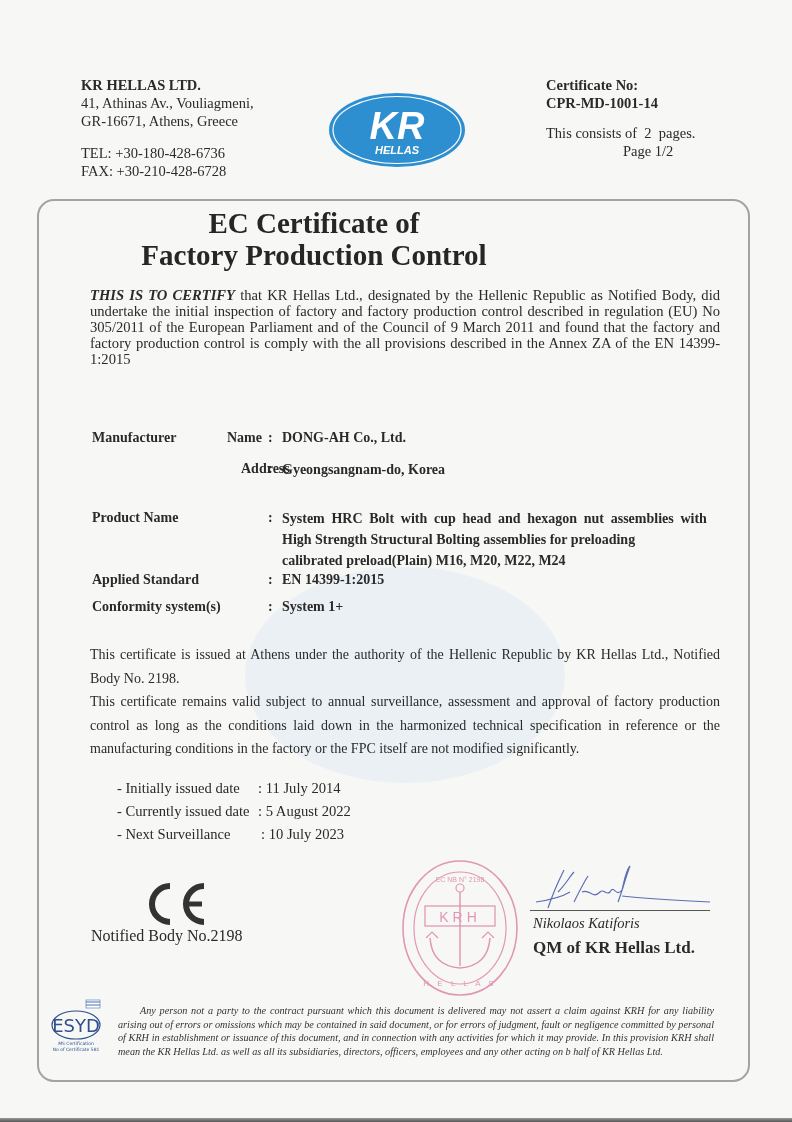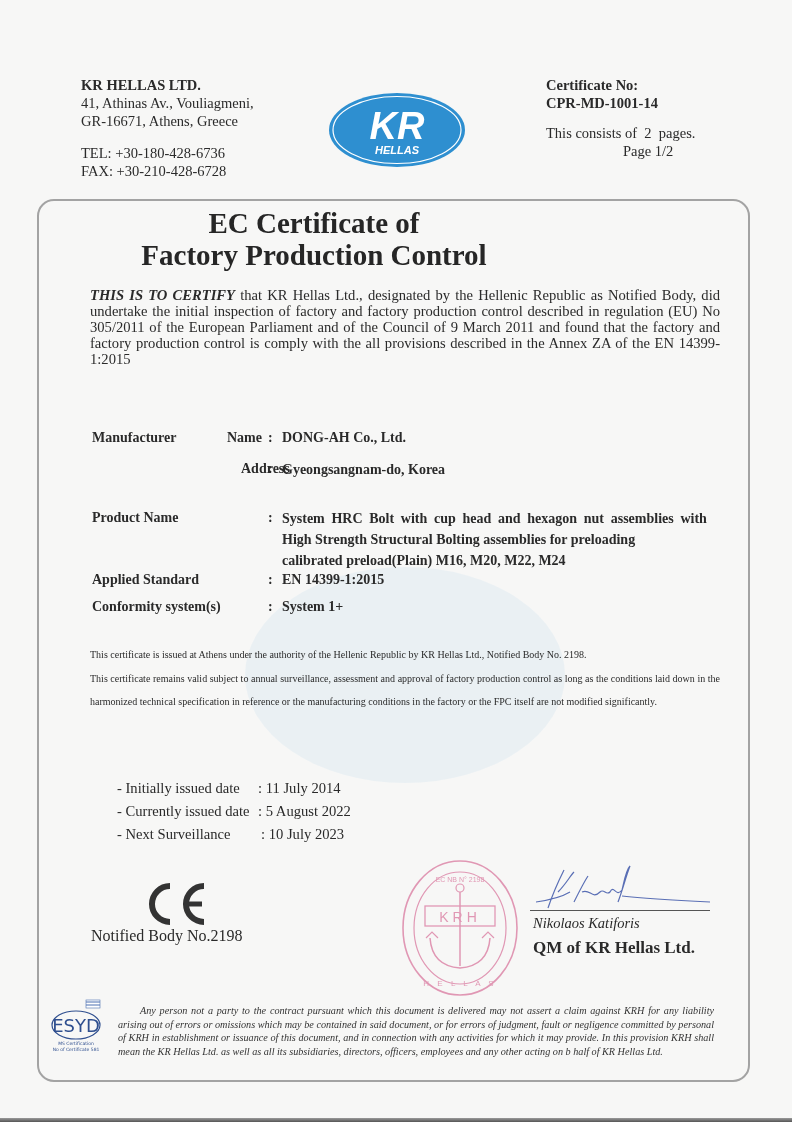--- a/index.html
+++ b/index.html
@@ -43,21 +43,21 @@
 
     .details { left: 92px; top: 430px; width: 640px; font-size: 14px; font-weight: bold; }
     .row { position: absolute; left: 0; width: 640px; }
     .row .label { position: absolute; left: 0; }
     .row .sublabel { position: absolute; left: 98px; margin-left: 37px; }
     .row .colon { position: absolute; left: 176px; }
     .row .value { position: absolute; left: 190px; width: 450px; line-height: 21px; }
 
     .issued {
       left: 90px; width: 630px; top: 643px;
-      font-size: 10px; line-height: 23.5px; text-align: justify;
+      font-size: 14px; line-height: 23.5px; text-align: justify;
     }
     .dates { left: 117px; top: 777px; font-size: 14.6px; line-height: 23px; }
     .dates .d { position: relative; height: 23px; }
     .dates .dl { position: absolute; left: 0; white-space: nowrap; }
     .dates .dv { position: absolute; white-space: nowrap; }
 
     .ce { left: 140px; top: 880px; width: 70px; height: 48px; }
     .nb { left: 91px; top: 927px; font-size: 16px; }
 
     .stamp { left: 400px; top: 858px; width: 120px; height: 140px; opacity: 0.75; }

